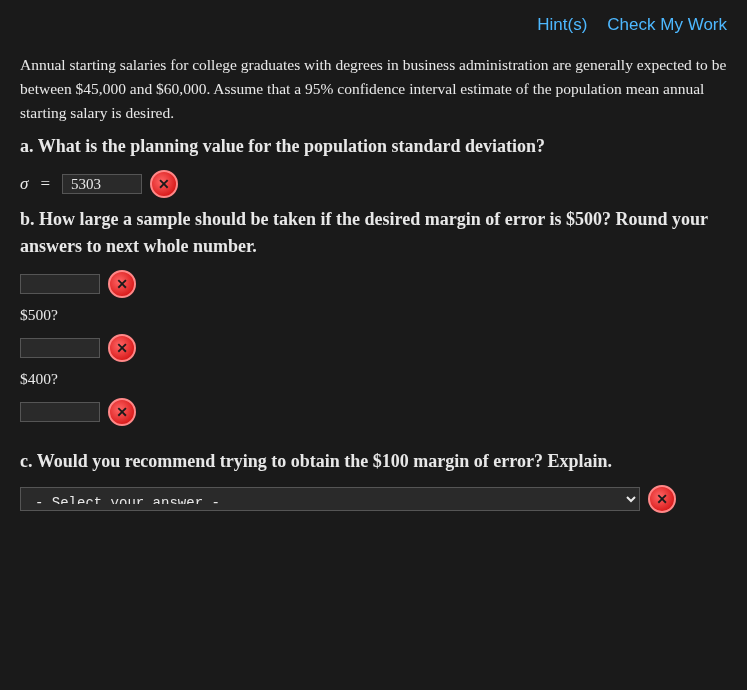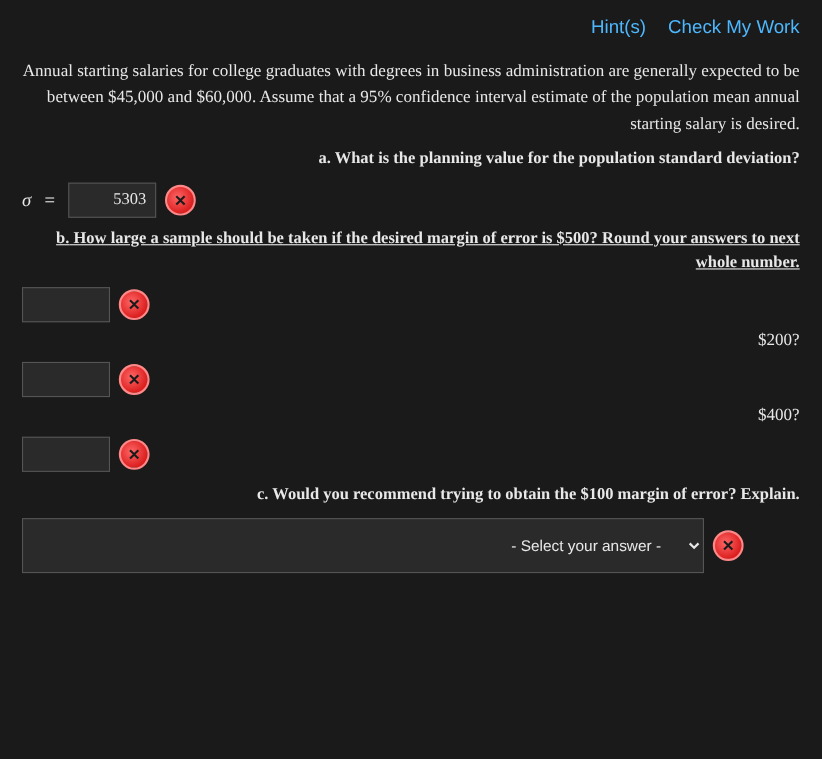--- a/index.html
+++ b/index.html
@@ -1,15 +1,15 @@
 <!DOCTYPE html>
 <html><head>
   <meta charset="utf-8">
   <style>
-    * { box-sizing: border-box; margin: 0; padding: 0; text-align: right; }
+    * { box-sizing: border-box; margin: 0; padding: 0; }
 
     body {
       background-color: #1a1a1a;
       color: #e8e8e8;
       font-family: 'Times New Roman', Times, serif;
       font-size: 16px;
       width: 747px;
       min-height: 690px;
       padding: 15px 20px;
     }
@@ -33,21 +33,21 @@
 
     .problem-text {
       line-height: 1.55;
       margin-bottom: 8px;
       font-size: 15.5px;
     }
 
     .question-label {
       font-weight: bold;
       margin-bottom: 10px;
-      font-size: 15px;
+      font-size: 18px;
       line-height: 1.5;
     }
 
     .question-label b {
       font-weight: bold;
     }
 
     .input-row {
       display: flex;
       align-items: center;
@@ -66,21 +66,21 @@
       margin-right: 4px;
     }
 
     input[type="text"] {
       background-color: #2a2a2a;
       border: 1px solid #555;
       color: #e8e8e8;
       padding: 4px 8px;
       font-size: 15px;
       width: 80px;
-      height: 32px;
+      height: 20px;
       font-family: 'Times New Roman', Times, serif;
     }
 
     .clear-btn {
       width: 28px;
       height: 28px;
       border-radius: 50%;
       background: radial-gradient(circle at 40% 40%, #ff6666, #cc0000);
       border: 2px solid #ff8888;
       cursor: pointer;
@@ -99,43 +99,42 @@
       margin-top: 4px;
     }
 
     .section-b {
       margin-bottom: 6px;
     }
 
     .section-b-header {
       margin-bottom: 10px;
       line-height: 1.5;
-      text-decoration: underline;
     }
 
     .section-c {
-      margin-top: 10px;
+      margin-top: 22px;
     }
 
     .dropdown-row {
       display: flex;
       align-items: center;
       gap: 8px;
       margin-top: 8px;
     }
 
     select {
       background-color: #2a2a2a;
       border: 1px solid #555;
       color: #e8e8e8;
-      padding: 6px 22px;
+      padding: 6px 10px;
       font-size: 14px;
-      height: 50px;
+      height: 24px;
       width: 620px;
-      font-family: Liberation Sans, sans-serif;
+      font-family: Liberation Mono, monospace;
       cursor: pointer;
       appearance: auto;
     }
 
     select option {
       background-color: #2a2a2a;
       color: #e8e8e8;
     }
   </style>
 </head>
@@ -161,21 +160,21 @@
 
 <div class="section-b">
   <div class="section-b-header question-label">
     <b>b.</b><span> How large a sample should be taken if the desired margin of error is $500? Round your answers to next whole number.</span>
   </div>
 
   <div class="input-row">
     <input type="text" value="" style="">
     <button class="clear-btn">✕</button>
   </div>
-  <div class="sub-label">$200?</div>
+  <div class="sub-label">$500?</div>
 
   <div class="input-row">
     <input type="text" value="" style="">
     <button class="clear-btn">✕</button>
   </div>
   <div class="sub-label">$400?</div>
 
   <div class="input-row">
     <input type="text" value="" style="">
     <button class="clear-btn">✕</button>

